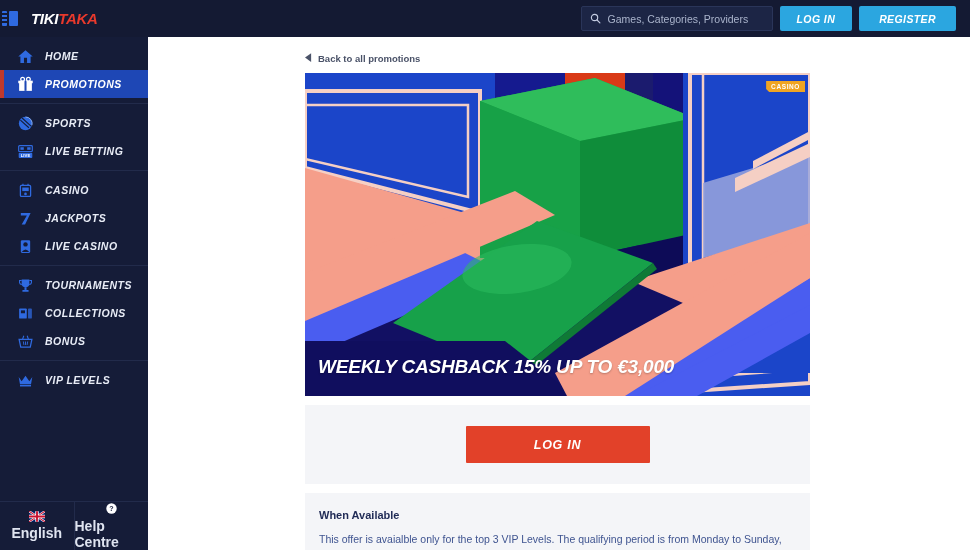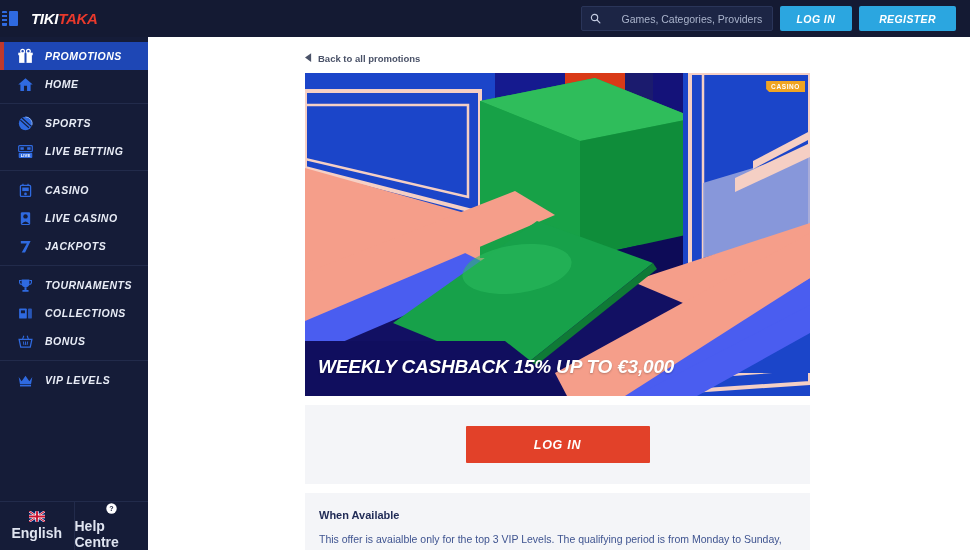--- a/index.html
+++ b/index.html
@@ -30,21 +30,21 @@
     font-size:15px; font-weight:bold; font-style:italic;
     letter-spacing:-0.3px; white-space:nowrap;
   }
   .logo-text .t1 { color:#ffffff; }
   .logo-text .t2 { color:#e8392c; }
 
   .header-right { margin-left:auto; display:flex; align-items:center; gap:7px; }
   .search-box {
     width:192px; height:25px; background:#1c2545;
     border:1px solid #2a3559; border-radius:2px;
-    display:flex; align-items:center; padding:0 8px; gap:21px;
+    display:flex; align-items:center; padding:0 8px; gap:7px;
   }
   .search-icon { flex:0 0 11px; height:11px; display:block; }
   .search-input {
     flex:1; background:transparent; border:none; outline:none;
     color:#b9c2d8; font-size:10.5px; font-family:"Liberation Sans", sans-serif;
   }
   .search-input::placeholder { color:#aab4cc; }
   .btn-hdr {
     height:25px; padding:0 17px; border:none; cursor:pointer;
     background:#2ba6e0; color:#ffffff;
@@ -181,37 +181,37 @@
       <button class="btn-hdr register">REGISTER</button>
     </div>
   </div>
 
   <div class="body-row">
 
     <nav class="sidebar">
       <div class="nav-scroll">
 
         <div class="nav-group">
+          <a class="nav-item">
+            <svg class="nav-icon" viewBox="0 0 20 20">
+              <path d="M10 2.5 L18.5 10 L16 10 L16 17.5 L4 17.5 L4 10 L1.5 10 Z" fill="#2f6ae0"></path>
+              <rect x="8.2" y="11.5" width="3.6" height="6" fill="#151c38"></rect>
+            </svg>
+            <span class="nav-label">HOME</span>
+          </a>
           <a class="nav-item active">
             <svg class="nav-icon" viewBox="0 0 20 20">
               <rect x="2.5" y="8" width="15" height="9.5" fill="#ffffff"></rect>
               <rect x="1.5" y="5.5" width="17" height="3" fill="#ffffff"></rect>
               <rect x="8.8" y="5.5" width="2.4" height="12" fill="#1e47b5"></rect>
               <circle cx="6.6" cy="3.8" r="2.2" fill="none" stroke="#ffffff" stroke-width="1.5"></circle>
               <circle cx="13.4" cy="3.8" r="2.2" fill="none" stroke="#ffffff" stroke-width="1.5"></circle>
             </svg>
             <span class="nav-label">PROMOTIONS</span>
           </a>
-          <a class="nav-item">
-            <svg class="nav-icon" viewBox="0 0 20 20">
-              <path d="M10 2.5 L18.5 10 L16 10 L16 17.5 L4 17.5 L4 10 L1.5 10 Z" fill="#2f6ae0"></path>
-              <rect x="8.2" y="11.5" width="3.6" height="6" fill="#151c38"></rect>
-            </svg>
-            <span class="nav-label">HOME</span>
-          </a>
         </div>
 
         <div class="nav-group">
           <a class="nav-item">
             <svg class="nav-icon" viewBox="0 0 20 20">
               <circle cx="10" cy="10" r="7.8" fill="#2f6ae0"></circle>
               <path d="M4 6 L14 15 M6 3.5 L16.5 13" stroke="#151c38" stroke-width="1.3" fill="none"></path>
               <path d="M10 2.3 A7.8 7.8 0 0 1 17.6 12" stroke="#8fb3f2" stroke-width="1.1" fill="none"></path>
             </svg>
             <span class="nav-label">SPORTS</span>
@@ -233,31 +233,31 @@
             <svg class="nav-icon" viewBox="0 0 20 20">
               <rect x="4" y="4" width="12" height="13" rx="1.2" fill="none" stroke="#2f6ae0" stroke-width="1.5"></rect>
               <rect x="6.2" y="6.5" width="7.6" height="4.2" fill="#2f6ae0"></rect>
               <circle cx="10" cy="14" r="1.6" fill="#2f6ae0"></circle>
               <path d="M7 4 L7 2.2 M13 4 L13 2.2" stroke="#2f6ae0" stroke-width="1.4"></path>
             </svg>
             <span class="nav-label">CASINO</span>
           </a>
           <a class="nav-item">
             <svg class="nav-icon" viewBox="0 0 20 20">
+              <path d="M4.5 3.5 L16 3.5 L9.5 17 L5.5 17 L11.6 6.5 L4.5 6.5 Z" fill="#2f6ae0"></path>
+            </svg>
+            <span class="nav-label">JACKPOTS</span>
+          </a>
+          <a class="nav-item">
+            <svg class="nav-icon" viewBox="0 0 20 20">
               <rect x="4.5" y="2.5" width="11" height="15" rx="1.5" fill="#2f6ae0"></rect>
               <circle cx="10" cy="7.5" r="2.6" fill="#151c38"></circle>
               <path d="M5.6 16.5 Q10 10.6 14.4 16.5 Z" fill="#151c38"></path>
             </svg>
             <span class="nav-label">LIVE CASINO</span>
-          </a>
-          <a class="nav-item">
-            <svg class="nav-icon" viewBox="0 0 20 20">
-              <path d="M4.5 3.5 L16 3.5 L9.5 17 L5.5 17 L11.6 6.5 L4.5 6.5 Z" fill="#2f6ae0"></path>
-            </svg>
-            <span class="nav-label">JACKPOTS</span>
           </a>
         </div>
 
         <div class="nav-group">
           <a class="nav-item">
             <svg class="nav-icon" viewBox="0 0 20 20">
               <path d="M5.5 2.8 L14.5 2.8 L14.5 8 Q14.5 12 10 12 Q5.5 12 5.5 8 Z" fill="#2f6ae0"></path>
               <path d="M5.5 4.2 L3 4.2 L3 6.6 Q3 8.6 5.6 9" stroke="#2f6ae0" stroke-width="1.3" fill="none"></path>
               <path d="M14.5 4.2 L17 4.2 L17 6.6 Q17 8.6 14.4 9" stroke="#2f6ae0" stroke-width="1.3" fill="none"></path>
               <rect x="8.8" y="12" width="2.4" height="3.2" fill="#2f6ae0"></rect>

